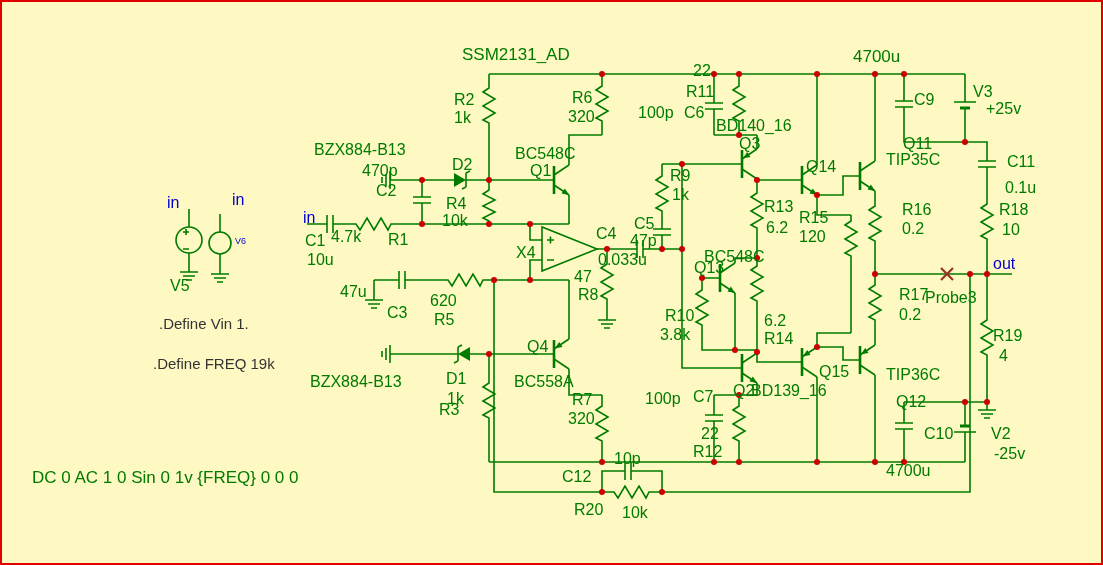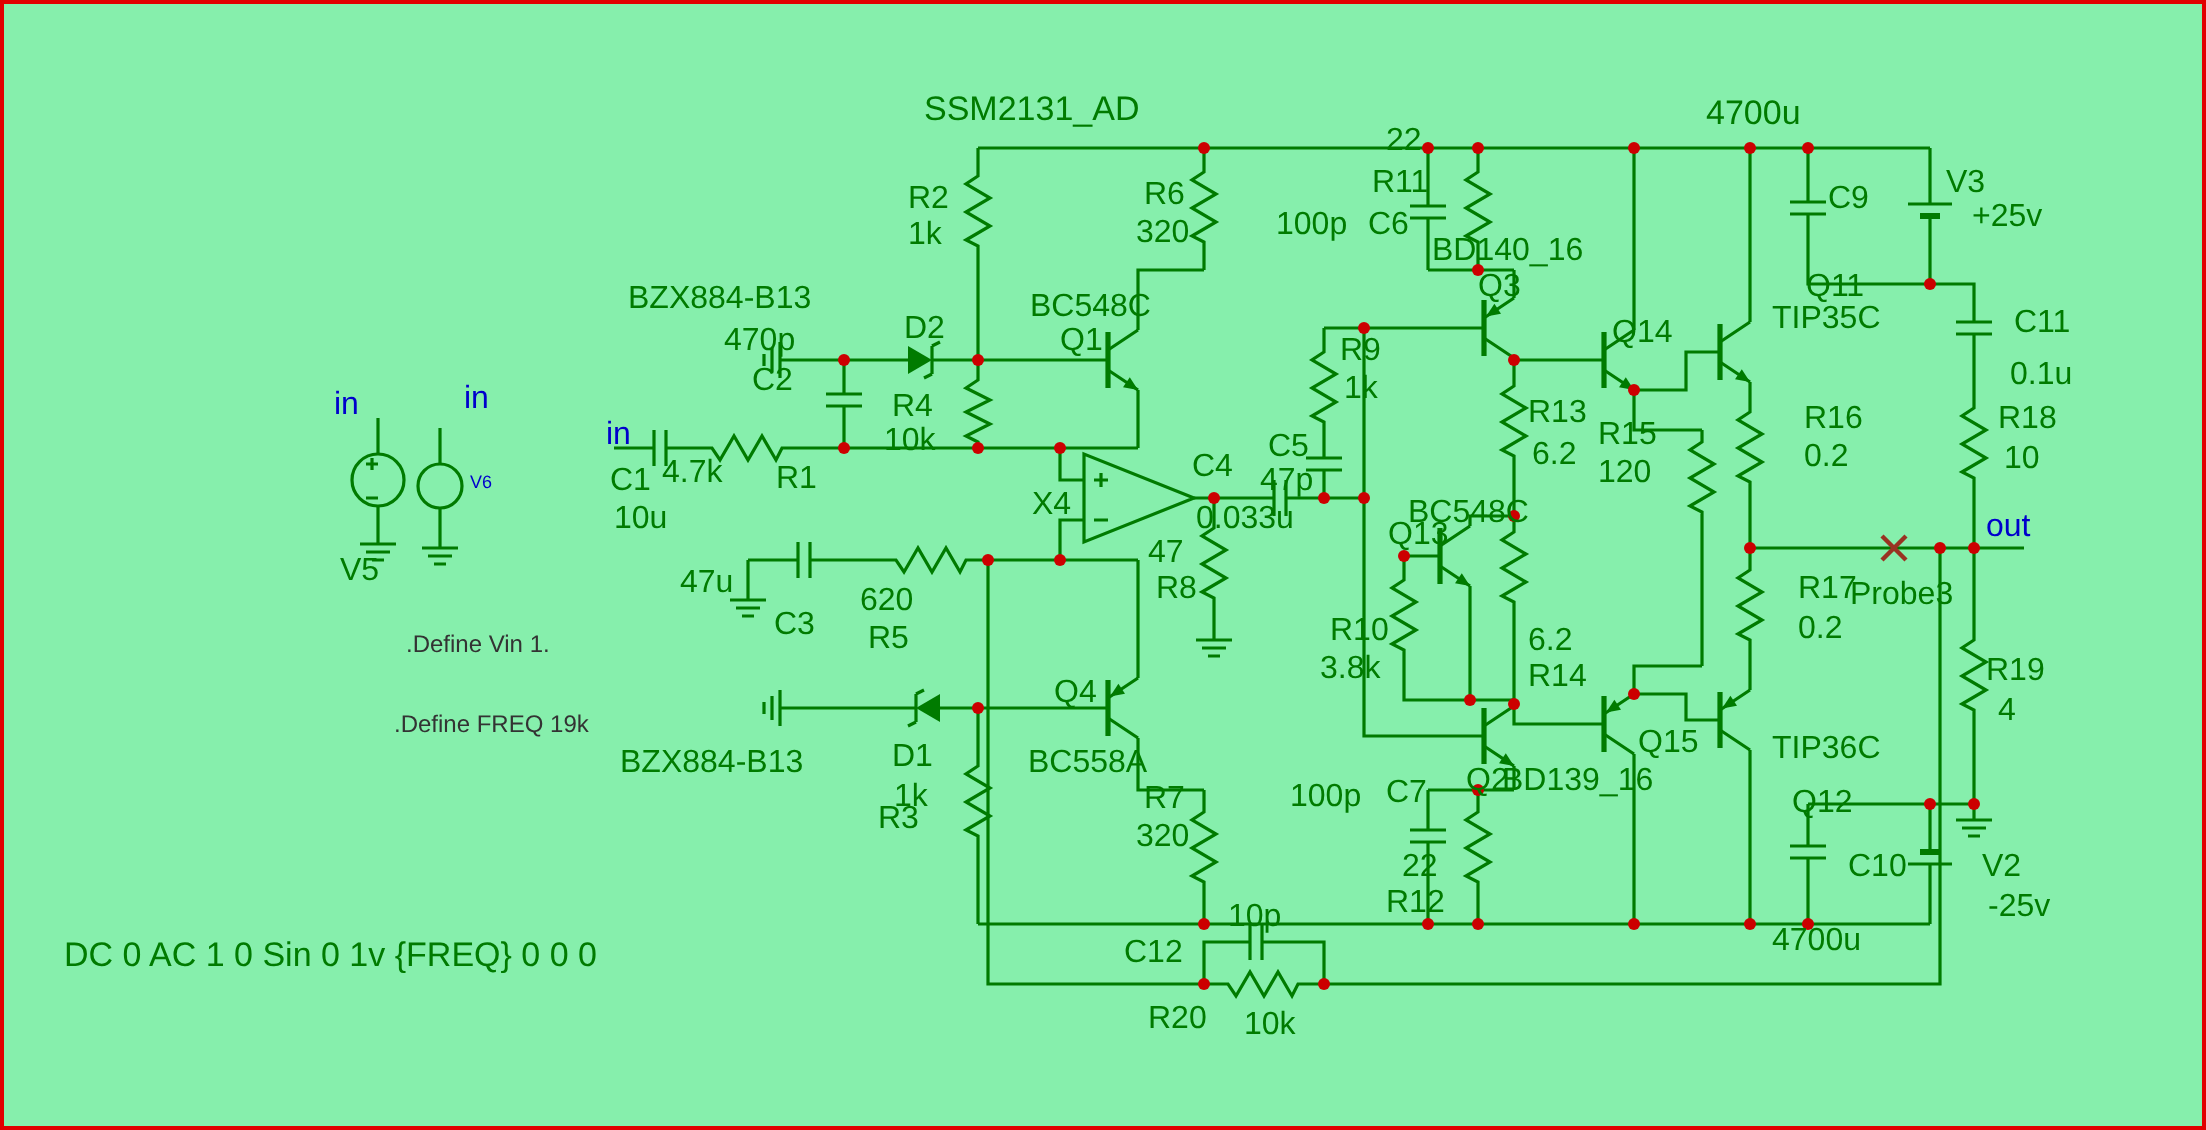--- a/index.html
+++ b/index.html
@@ -1,22 +1,22 @@
 <!DOCTYPE html>
 <html><head>
 <meta charset="utf-8">
 <style>
   html,body{margin:0;padding:0;background:#fff;}
-  .frame{position:relative;width:1103px;height:565px;background:#86efac;border:2px solid #e10000;
+  .frame{position:relative;width:1103px;height:565px;background:#fef9c3;border:2px solid #e10000;
          box-sizing:border-box;font-family:"Liberation Sans",sans-serif;overflow:hidden;}
   svg.sch{position:absolute;left:0;top:0;}
   .L{position:absolute;color:#007b00;font-size:16px;line-height:1;white-space:pre;}
   .b{color:#0000cc;}
   .s17{font-size:17px;}
-  .s11{font-size:12px;color:#333333;margin-left:44px;}
+  .s11{font-size:15px;color:#333333;}
   .s9{font-size:9px;margin-left:22px;}
 </style>
 </head>
 <body>
 
 <div class="frame">
 
 <svg class="sch" width="1103" height="565" viewBox="0 0 1103 565">
   <defs>
     <g id="rv">

